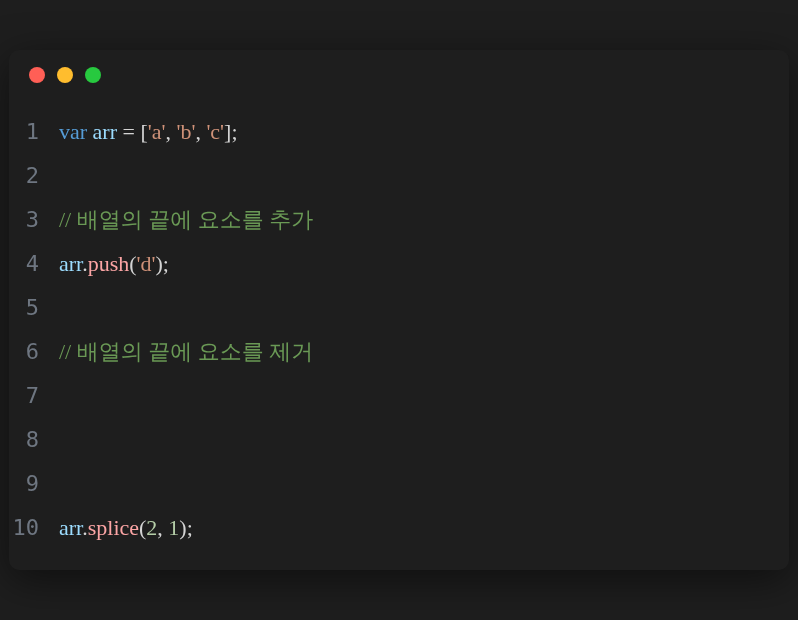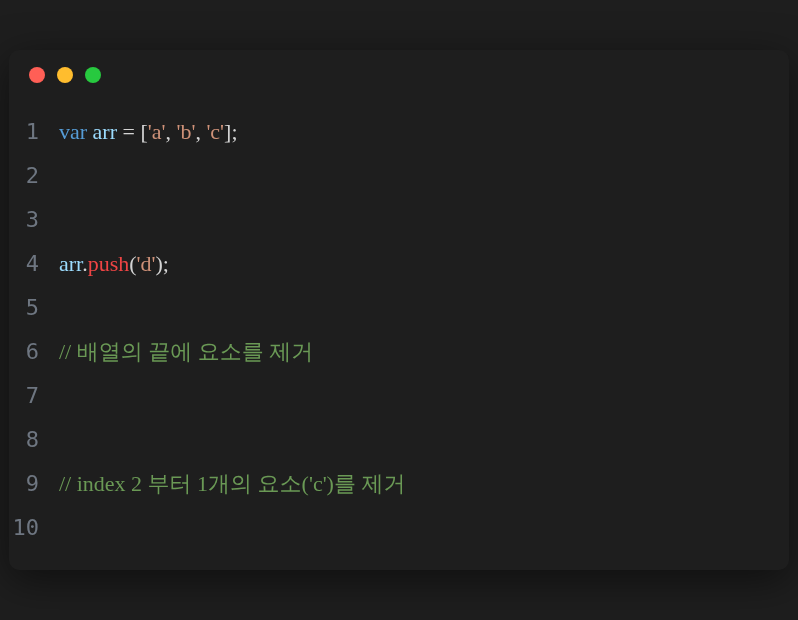--- a/index.html
+++ b/index.html
@@ -59,21 +59,21 @@
     .code {
       white-space: pre;
       color: #d4d4d4;
       font-family: Liberation Serif, serif;
     }
     .kw { color: #569cd6; }
     .var { color: #9cdcfe; }
     .op { color: #d4d4d4; }
     .str { color: #ce9178; }
     .comment { color: #6a9955; }
-    .func { color: #ef4444; margin-top: 32px; }
+    .func { color: #fca5a5; margin-top: 32px; }
     .num { color: #b5cea8; }
   </style>
 </head>
 <body>
 
 <div class="window">
   <div class="titlebar">
     <div class="dot dot-red"></div>
     <div class="dot dot-yellow"></div>
     <div class="dot dot-green"></div>
@@ -82,20 +82,21 @@
   <div class="line">
         <span class="lineno">1</span>
         <span class="code"><span class="kw">var</span><span class="op"> </span><span class="var">arr</span><span class="op"> = [</span><span class="str">'a'</span><span class="op">, </span><span class="str">'b'</span><span class="op">, </span><span class="str">'c'</span><span class="op">];</span></span>
       </div>
       <div class="line">
         <span class="lineno">2</span>
         <span class="code"></span>
       </div>
       <div class="line">
         <span class="lineno">3</span>
+        <span class="code"><span class="comment">// 배열의 끝에 요소를 추가</span></span>
       </div>
       <div class="line">
         <span class="lineno">4</span>
         <span class="code"><span class="var">arr</span><span class="op">.</span><span class="func">push</span><span class="op">(</span><span class="str">'d'</span><span class="op">);</span></span>
       </div>
       <div class="line">
         <span class="lineno">5</span>
         <span class="code"></span>
       </div>
       <div class="line">
@@ -104,19 +105,19 @@
       </div>
       <div class="line">
         <span class="lineno">7</span>
       </div>
       <div class="line">
         <span class="lineno">8</span>
         <span class="code"></span>
       </div>
       <div class="line">
         <span class="lineno">9</span>
-        <span class="code"><span class="comment">// index 2 부터 1개의 요소('c')를 제거</span></span>
       </div>
       <div class="line">
         <span class="lineno">10</span>
+        <span class="code"><span class="var">arr</span><span class="op">.</span><span class="func">splice</span><span class="op">(</span><span class="num">2</span><span class="op">, </span><span class="num">1</span><span class="op">);</span></span>
       </div>
     </div>
 </div>
 
 </body></html>

